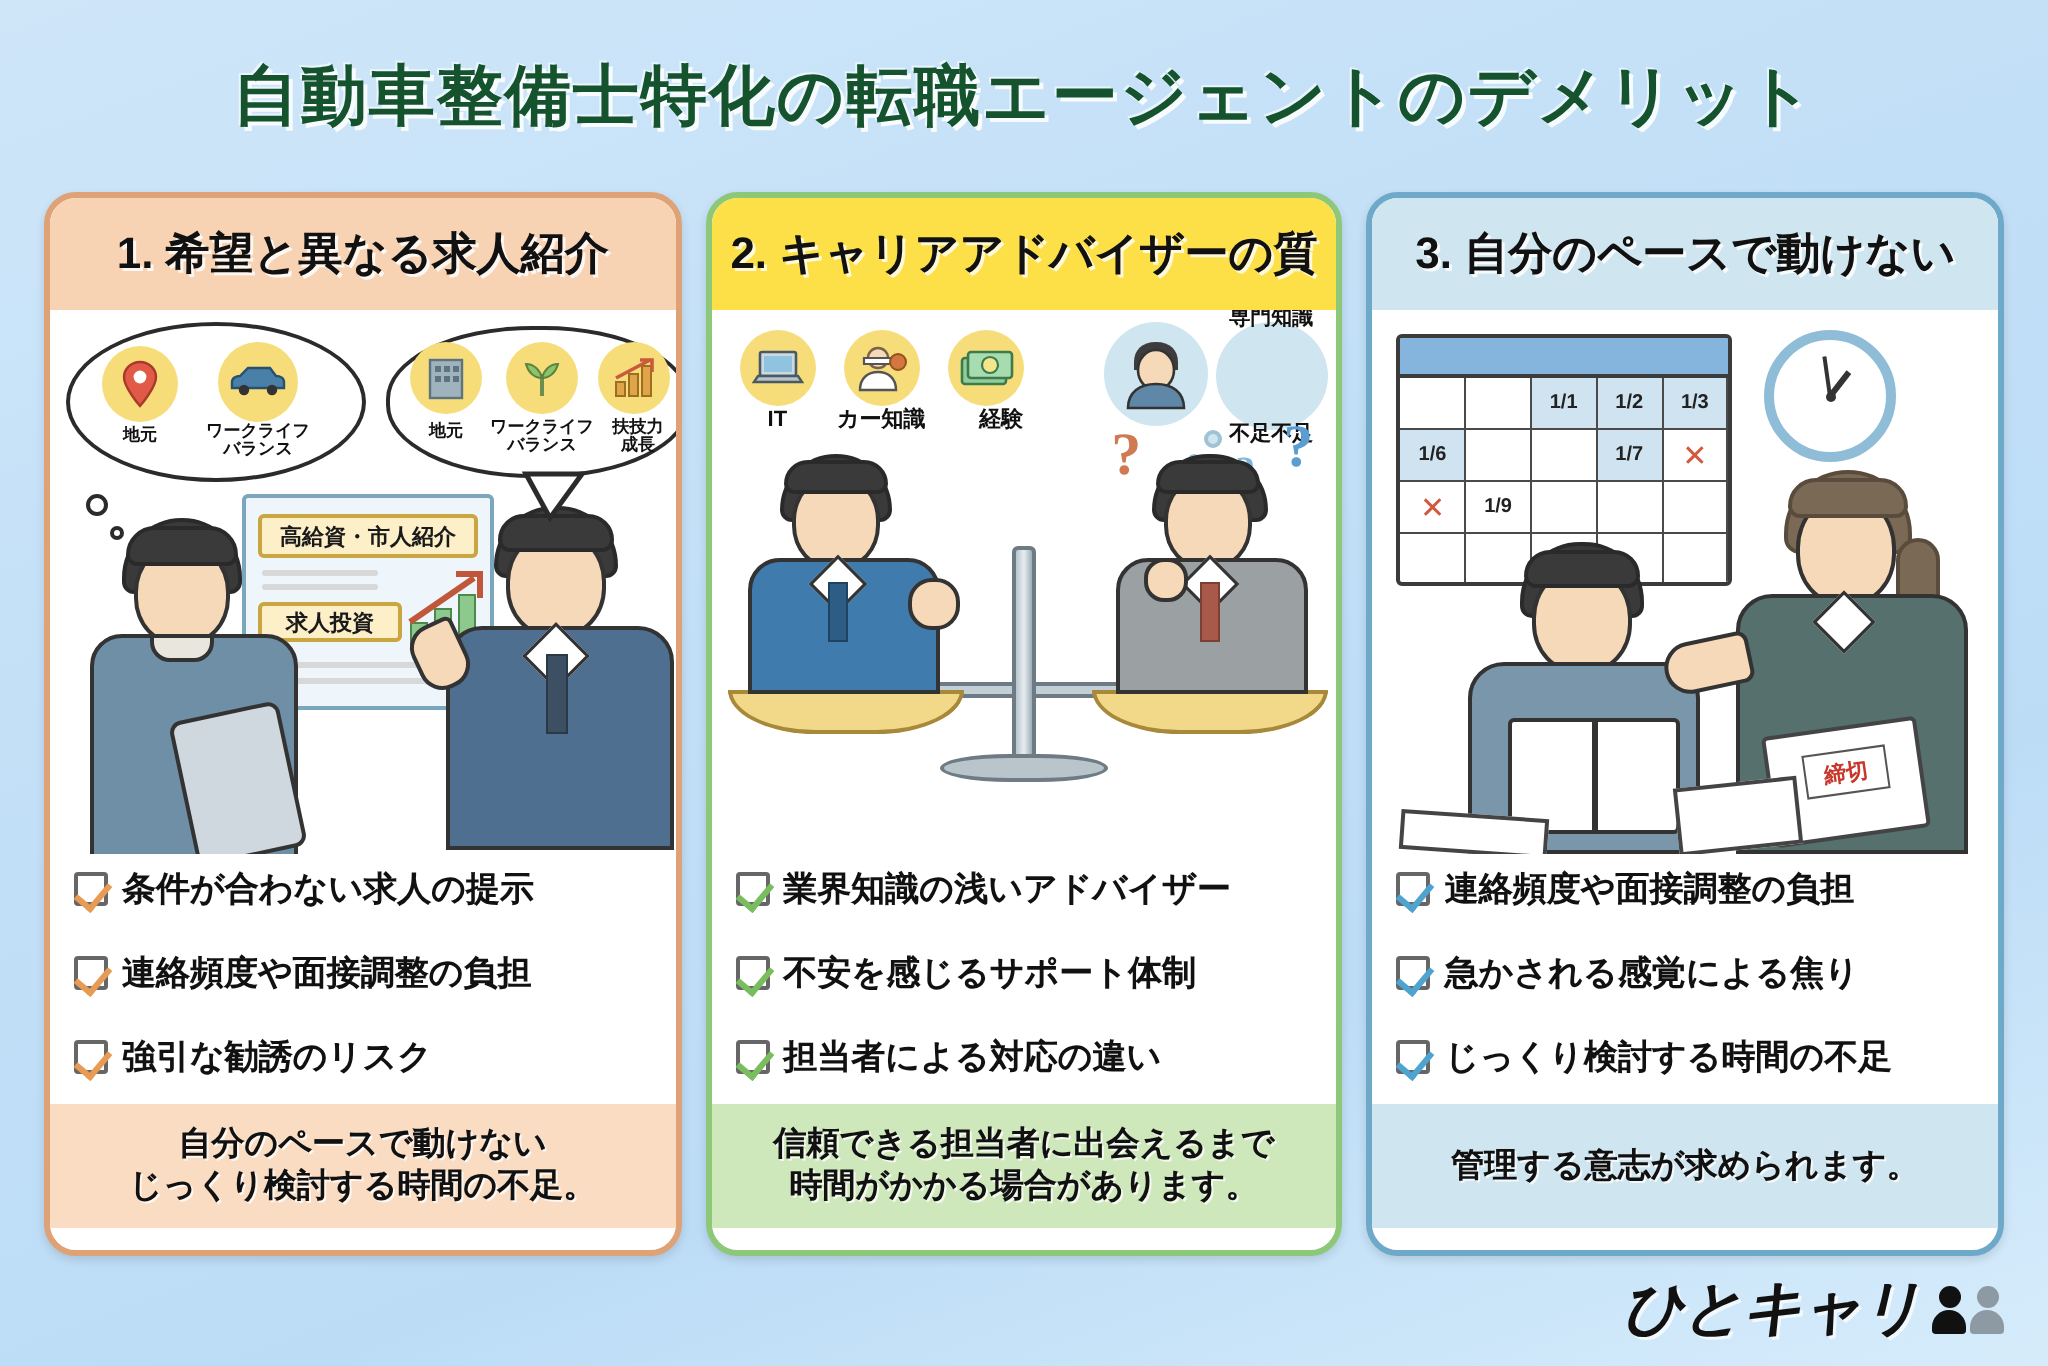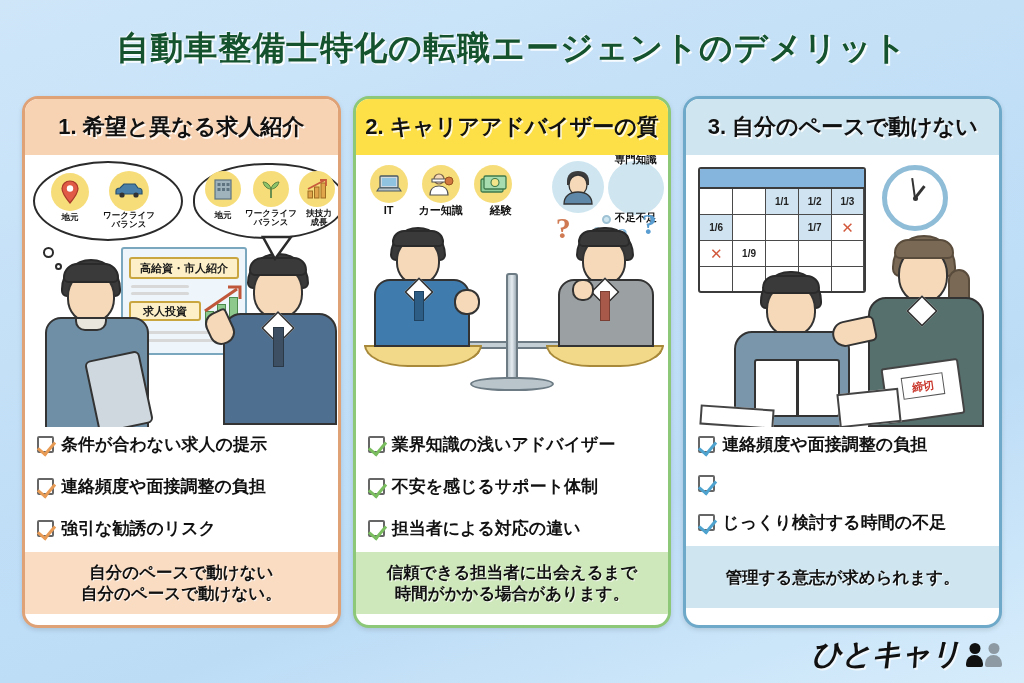--- a/index.html
+++ b/index.html
@@ -287,21 +287,21 @@
         <span>連絡頻度や面接調整の負担</span>
       </div>
       <div class="bullet">
         <div class="chk"></div>
         <span>強引な勧誘のリスク</span>
       </div>
     </div>
 
     <div class="card-foot">
       <div>自分のペースで動けない</div>
-      <div>自分のペースで動けない。</div>
+      <div>じっくり検討する時間の不足。</div>
     </div>
   </div>
 
   <div class="card c2">
     <div class="card-head">
       <span>2. キャリアアドバイザーの質</span>
     </div>
 
     <div class="illus">
 
@@ -464,20 +464,21 @@
       <div class="memo" style="left:14px;top:252px;width:74px;height:20px;transform:rotate(4deg);"></div>
     </div>
 
     <div class="bullets">
       <div class="bullet">
         <div class="chk"></div>
         <span>連絡頻度や面接調整の負担</span>
       </div>
       <div class="bullet">
         <div class="chk"></div>
+        <span>急かされる感覚による焦り</span>
       </div>
       <div class="bullet">
         <div class="chk"></div>
         <span>じっくり検討する時間の不足</span>
       </div>
     </div>
 
     <div class="card-foot">
       <div>管理する意志が求められます。</div>
     </div>

